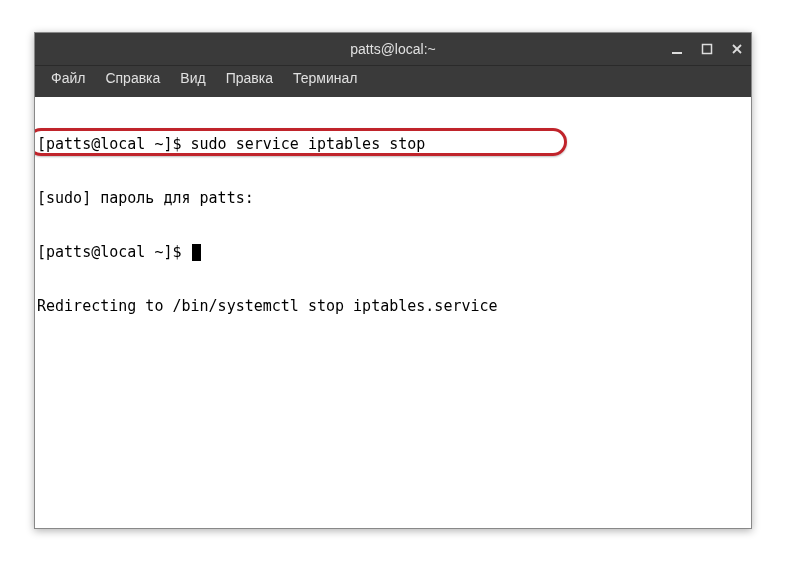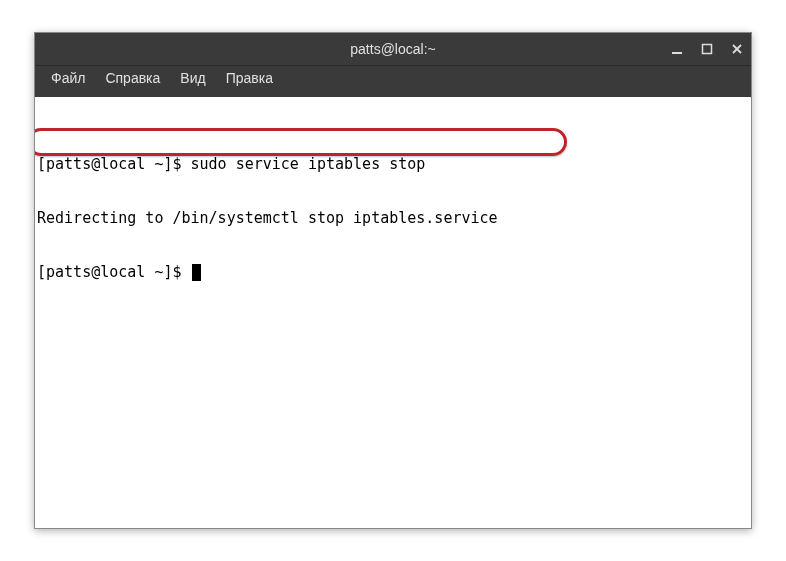--- a/index.html
+++ b/index.html
@@ -75,21 +75,20 @@
       overflow: hidden;
     }
     .terminal-text {
       font-family: "DejaVu Sans Mono", "Liberation Mono", monospace;
       font-size: 15px;
       line-height: 18px;
       color: #000000;
       padding: 2px 0 0 2px;
       white-space: pre;
       position: relative;
-      margin-top: 20px;
     }
     .line {
       height: 18px;
     }
     .cursor {
       display: inline-block;
       width: 9px;
       height: 17px;
       background: #000000;
       vertical-align: text-bottom;
@@ -130,22 +129,24 @@
           <line x1="10" y1="2" x2="2" y2="10" stroke="#ddd" stroke-width="1.8"></line>
         </svg>
       </div>
     </div>
   </div>
   <div class="menubar">
     <div class="menu-item">Файл</div>
     <div class="menu-item">Справка</div>
     <div class="menu-item">Вид</div>
     <div class="menu-item">Правка</div>
+    <div class="menu-item">Терминал</div>
   </div>
   <div class="terminal-area">
     <div class="terminal-text">
       <div class="line">[patts@local ~]$ sudo service iptables stop</div>
+      <div class="line">[sudo] пароль для patts:</div>
+      <div class="line"><span>[patts@local ~]$ </span><span class="cursor"></span></div>
       <div class="line">Redirecting to /bin/systemctl stop iptables.service</div>
-      <div class="line"><span>[patts@local ~]$ </span><span class="cursor"></span></div>
     </div>
     <div class="highlight-box"></div>
   </div>
 </div>
 
 </body></html>

